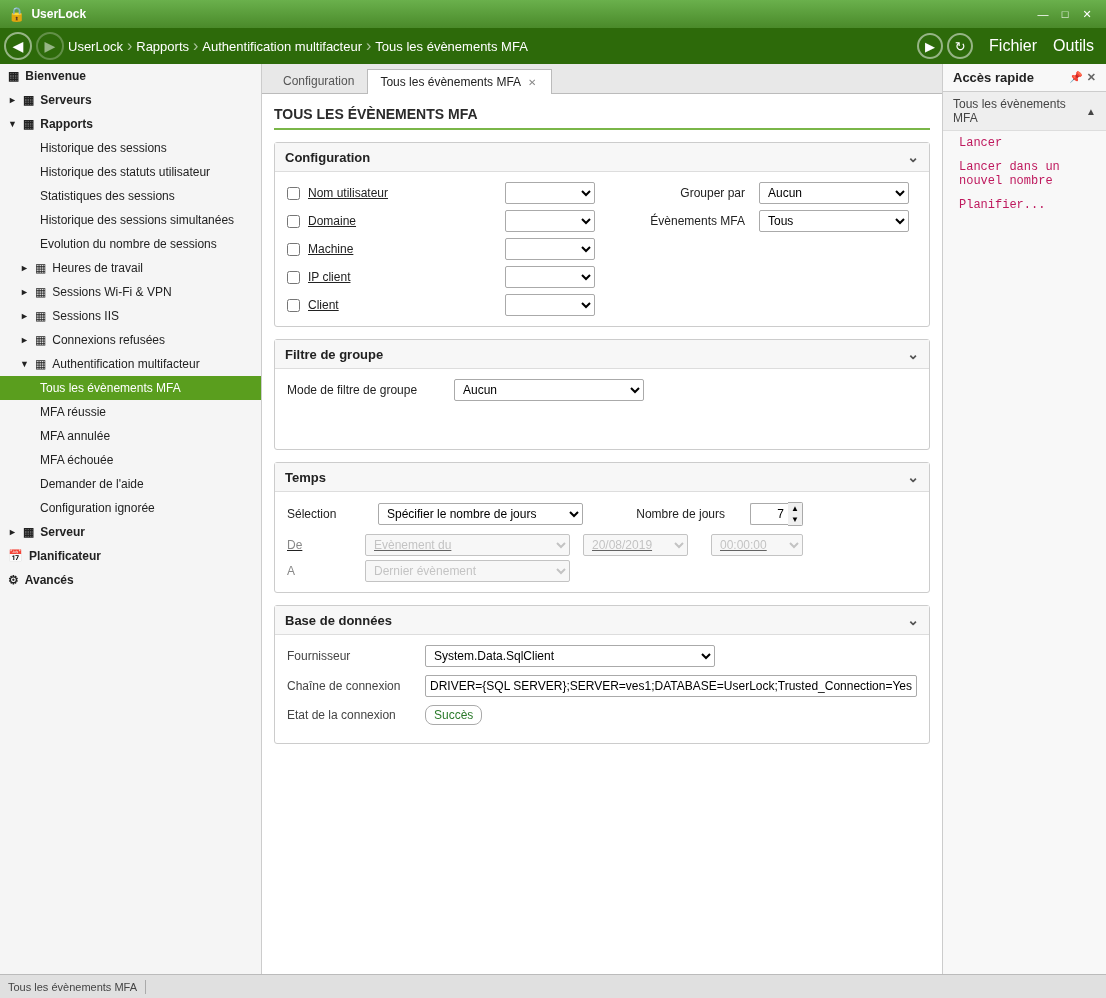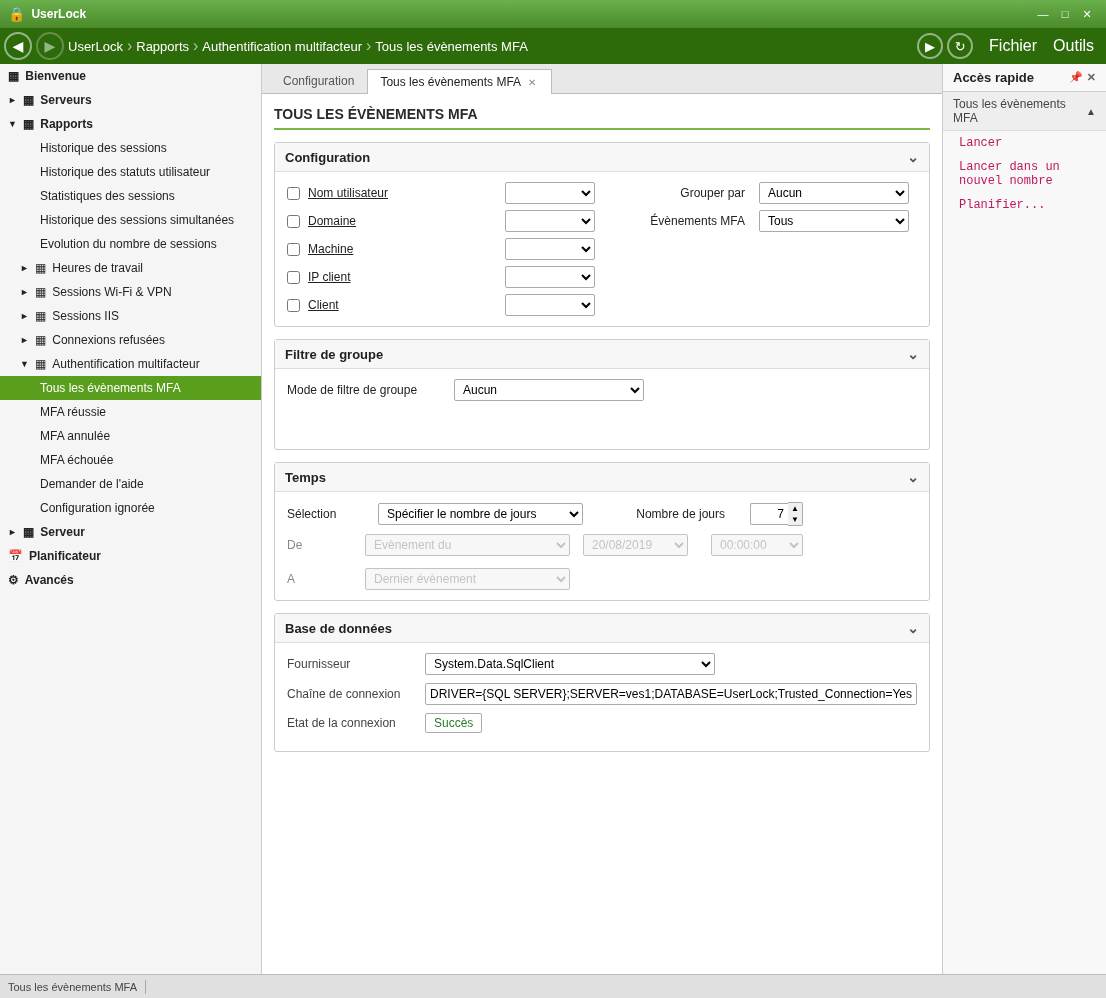--- a/index.html
+++ b/index.html
@@ -195,21 +195,21 @@
     .spinner-btns button {
       width: 14px; height: 11px; border: none; background: #f0f0f0;
       cursor: pointer; font-size: 8px; padding: 0; line-height: 1;
       display: flex; align-items: center; justify-content: center;
     }
 
     
     .db-row { display: flex; align-items: center; gap: 8px; margin-bottom: 8px; }
     .db-row .db-label { min-width: 130px; color: #444; }
     .db-value { border: 1px solid #aaa; padding: 2px 6px; font-size: 12px; background: #fafafa; border-radius: 2px; flex: 1; }
-    .success-badge { background: white; border: 1px solid #aaa; padding: 2px 8px; color: #2a7a2a; font-size: 12px; border-radius: 2px; }
+    .success-badge { background: white; border: 1px solid #aaa; padding: 2px 8px; color: #2a7a2a; font-size: 12px; border-radius: 8px; }
 
     
     #quick-access {
       width: 164px;
       border-left: 1px solid #ccc;
       background: #f8f8f8;
       flex-shrink: 0;
       display: flex;
       flex-direction: column;
     }
@@ -497,21 +497,21 @@
             </select>
             <span style="text-align:right; padding-right:4px">Nombre de jours</span>
             <div class="spinner-input">
               <input type="text" value="7" style="width: 38px; text-align: right;">
               <div class="spinner-btns">
                 <button>▲</button>
                 <button>▼</button>
               </div>
             </div>
           </div>
-          <div style="display:grid; grid-template-columns: 70px 210px 120px auto; gap:24px 8px; align-items:center; margin-bottom:12px;">
+          <div style="display:grid; grid-template-columns: 70px 210px 120px auto; gap:24px 8px; align-items:center; margin-bottom:4px;text-decoration:underline;">
             <span style="color:#888">De</span>
             <select disabled="" style="width:205px; color:#aaa; background:#f5f5f5">
               <option>Evènement du</option>
             </select>
             <select disabled="" style="width:105px; color:#aaa; background:#f5f5f5">
               <option>20/08/2019</option>
             </select>
             <select disabled="" style="width:92px; color:#aaa; background:#f5f5f5">
               <option>00:00:00</option>
             </select>

